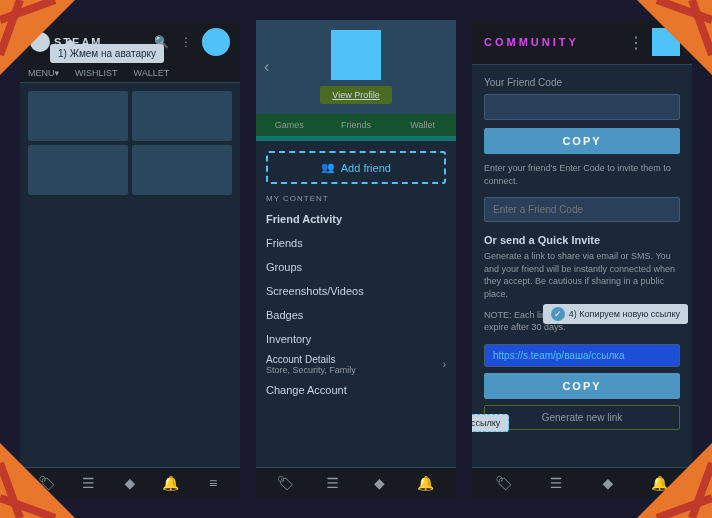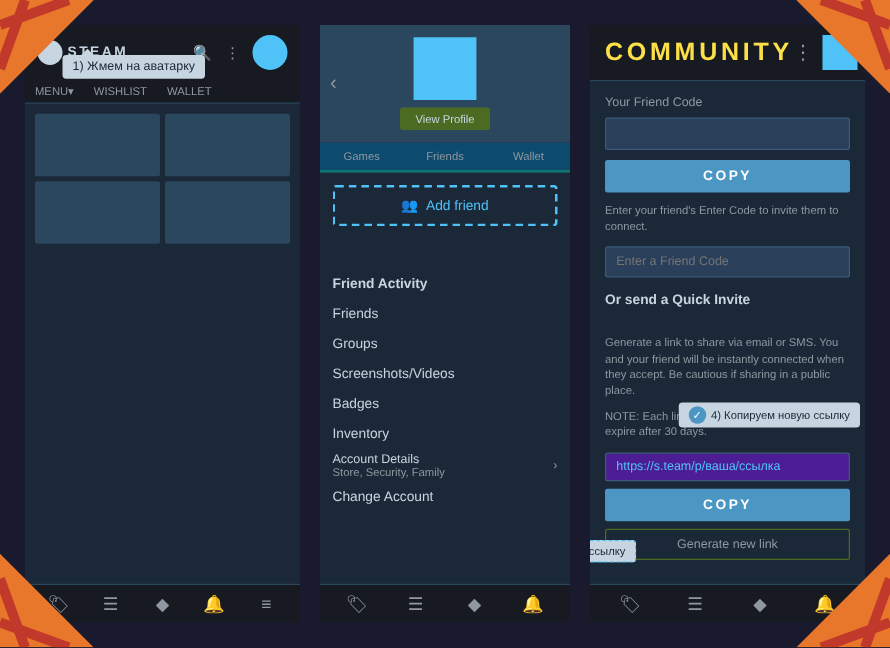--- a/index.html
+++ b/index.html
@@ -214,40 +214,41 @@
     }
 
     .view-profile-btn {
       background: #4c6b22;
       color: #c7d5e0;
       border: none;
       padding: 4px 12px;
       font-size: 9px;
       border-radius: 2px;
       cursor: pointer;
+      text-decoration: underline;
     }
 
     .step2-label {
       position: absolute;
       top: 105px;
       left: 50%;
       transform: translateX(-50%);
       background: #c7d5e0;
       color: #1b2838;
       font-size: 9px;
       padding: 3px 8px;
       border-radius: 3px;
       white-space: nowrap;
       z-index: 20;
     }
 
     .profile-tabs {
       display: flex;
-      background: #0c4a6e;
-      border-bottom: 2px solid #0f766e;
+      background: #14532d;
+      border-bottom: 5px solid #0f766e;
     }
 
     .profile-tab {
       flex: 1;
       padding: 6px 4px;
       font-size: 9px;
       color: #8f98a0;
       text-align: center;
       cursor: pointer;
     }
@@ -277,21 +278,20 @@
 
     .profile-menu-item {
       padding: 6px 10px;
       font-size: 11px;
       color: #c7d5e0;
       cursor: pointer;
     }
 
     .profile-menu-item.bold {
       font-weight: bold;
-      margin-top: 24px;
     }
 
     .profile-menu-item-sub {
       padding: 3px 10px;
       font-size: 10px;
       color: #8f98a0;
       display: flex;
       justify-content: space-between;
       align-items: center;
       cursor: pointer;
@@ -320,22 +320,22 @@
     .community-header {
       background: #171a21;
       padding: 8px 12px;
       display: flex;
       align-items: center;
       justify-content: space-between;
       border-bottom: 1px solid #2a475e;
     }
 
     .community-title {
-      font-size: 20px;
-      color: #fde047;
+      font-size: 11px;
+      color: #d946ef;
       font-weight: bold;
       letter-spacing: 3px;
     }
 
     .community-header-right {
       display: flex;
       align-items: center;
       gap: 8px;
     }
 
@@ -403,33 +403,33 @@
       padding: 6px 8px;
       font-size: 10px;
       border-radius: 2px;
       margin-bottom: 12px;
     }
 
     .section-title {
       font-size: 11px;
       color: #c7d5e0;
       font-weight: bold;
-      margin-bottom: 22px;
+      margin-bottom: 4px;
     }
 
     .quick-invite-desc {
       font-size: 9px;
       color: #8f98a0;
       line-height: 1.4;
       margin-bottom: 8px;
       position: relative;
     }
 
     .link-display {
-      background: #4c1d95;
+      background: #1d4ed8;
       border: 1px solid #3d5a7a;
       color: #4fc3f7;
       padding: 5px 8px;
       font-size: 10px;
       border-radius: 2px;
       margin-bottom: 6px;
     }
 
     .copy-btn-2 {
       width: 100%;
@@ -605,20 +605,21 @@
       <div class="profile-tab">Games</div>
       <div class="profile-tab">Friends</div>
       <div class="profile-tab">Wallet</div>
     </div>
 
     <button class="add-friends-btn">
       <span>👥</span>
       <span>Add friend</span>
     </button>
 
+    <div class="my-content-label">MY CONTENT</div>
 
     <div class="profile-menu-item bold">Friend Activity</div>
     <div class="profile-menu-item">Friends</div>
     <div class="profile-menu-item">Groups</div>
     <div class="profile-menu-item">Screenshots/Videos</div>
     <div class="profile-menu-item">Badges</div>
     <div class="profile-menu-item">Inventory</div>
 
     <div class="profile-menu-item-sub">
       <div>

